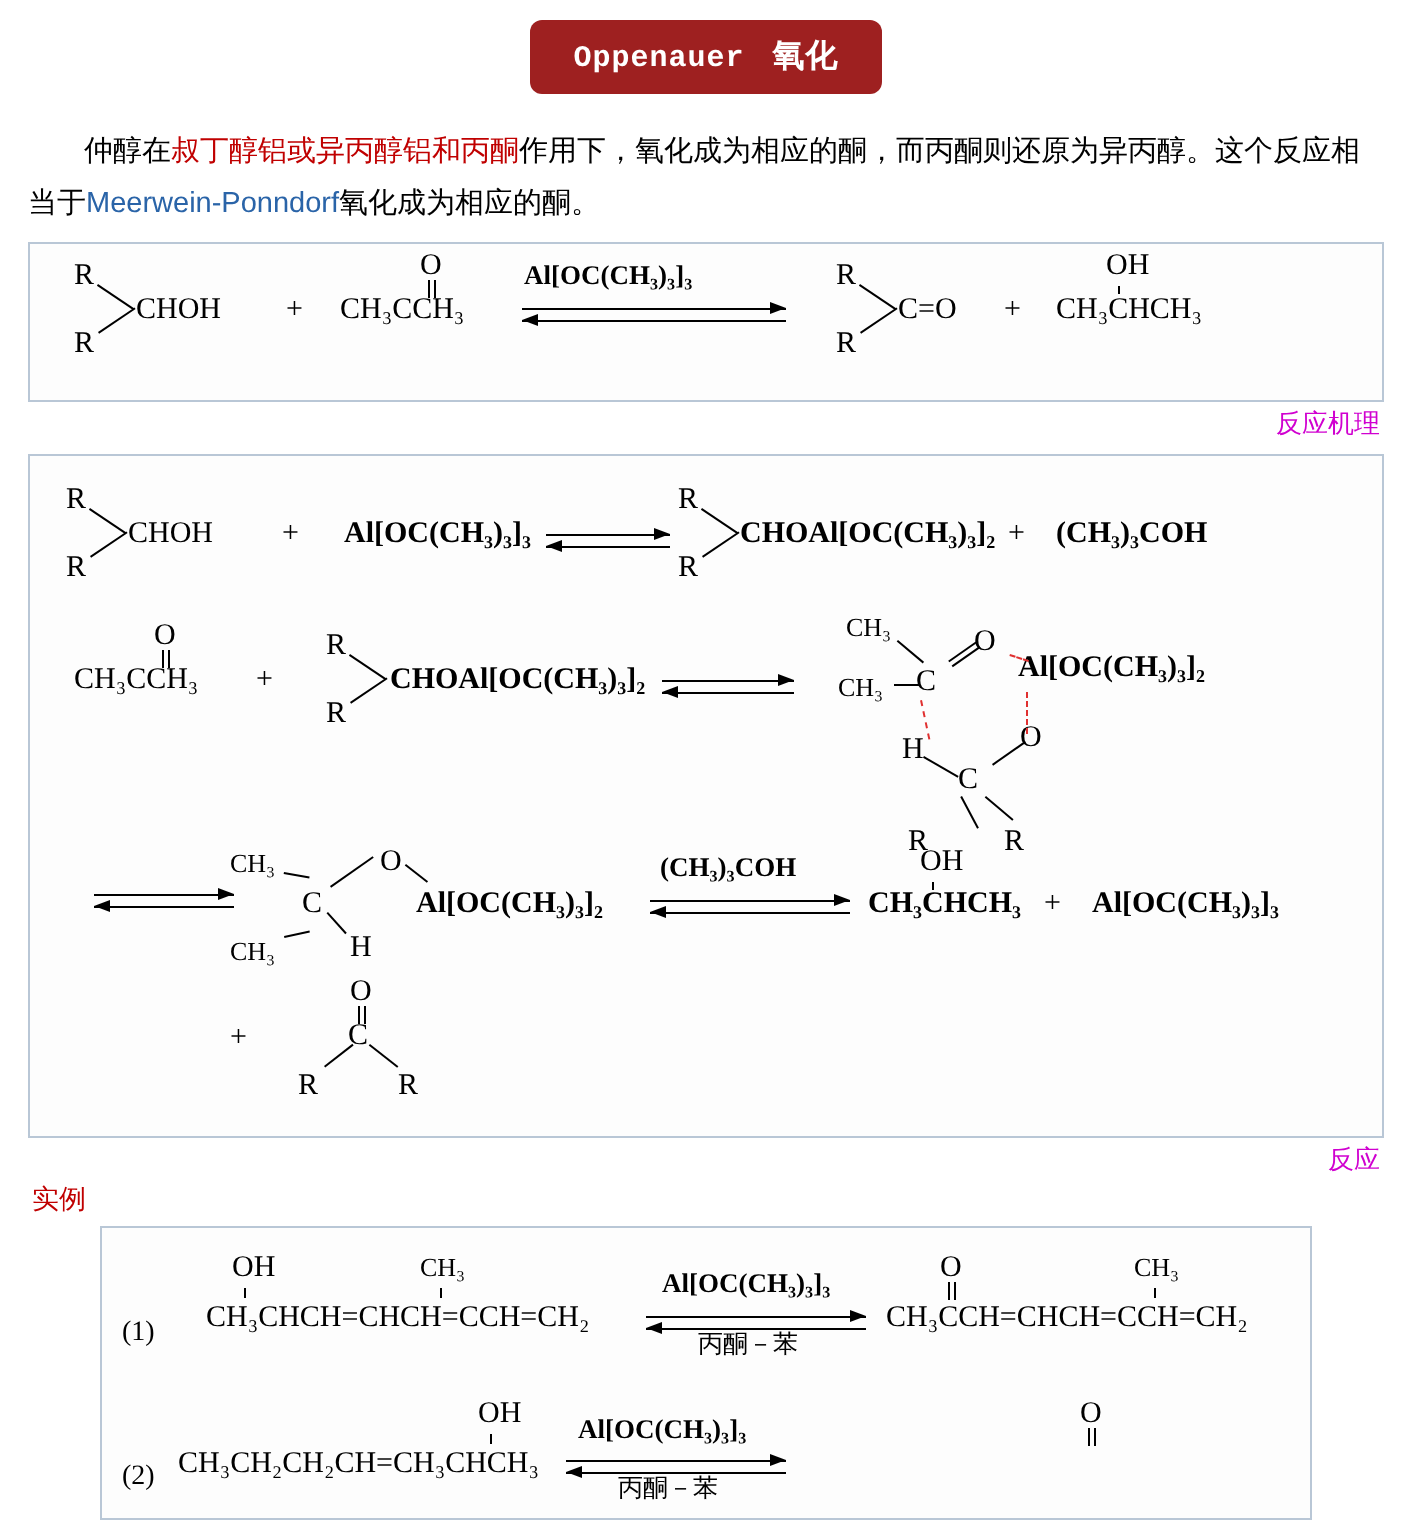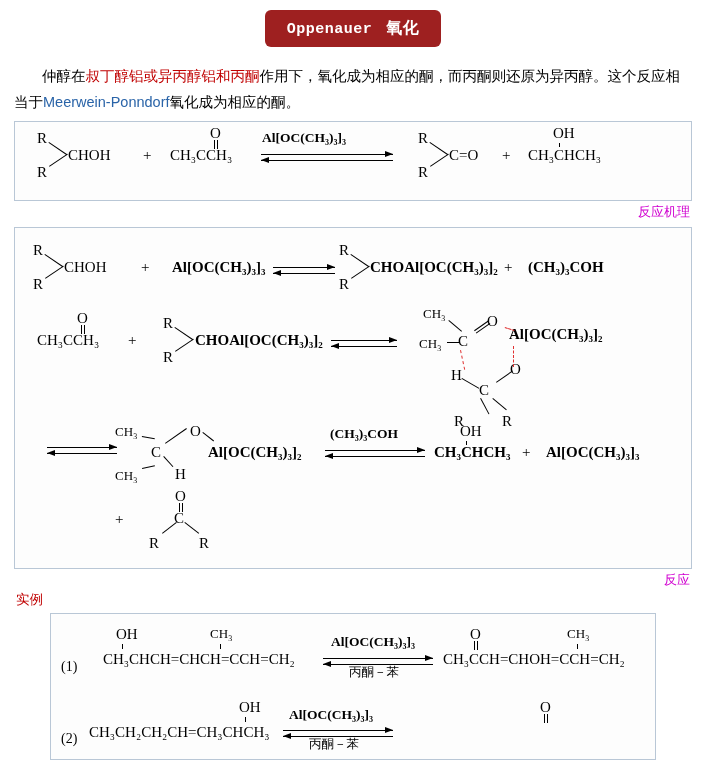--- a/index.html
+++ b/index.html
@@ -331,21 +331,21 @@
     </span>
   <span class="cond-bot" style="left:298px; top:50px;">丙酮－苯</span>
 
   <span class="chem" style="left:419px; top:12px;">O</span>
   <span class="dbond" style="left:420px; top:29px; width:9px; height:5px; transform:rotate(90deg);">
       <i></i>
       <i></i>
     </span>
   <span class="chem small" style="left:516px; top:12px;">CH₃</span>
   <span class="bond" style="left:527px; top:30px; width:5px; height:1px; transform:rotate(90deg);"></span>
-  <span class="chem" style="left:392px; top:37px;">CH₃CCH=CHOH=CCH=CH₂</span>
+  <span class="chem" style="left:392px; top:37px;">CH₃CCH=CHCH=CCH=CH₂</span>
 
   <span class="num-label" style="left:10px; top:117px;">(2)</span>
   <span class="chem" style="left:188px; top:85px;">OH</span>
   <span class="bond" style="left:195px; top:103px; width:5px; height:1px; transform:rotate(90deg);"></span>
   <span class="chem" style="left:38px; top:110px;">CH₃CH₂CH₂CH=CH₃CHCH₃</span>
 
   <span class="cond-top" style="left:238px; top:93px;">Al[OC(CH₃)₃]₃</span>
   <span class="arrow-eq" style="left:232px; top:113px; width:110px;">
       <i class="h1"></i>
       <i class="h2"></i>

